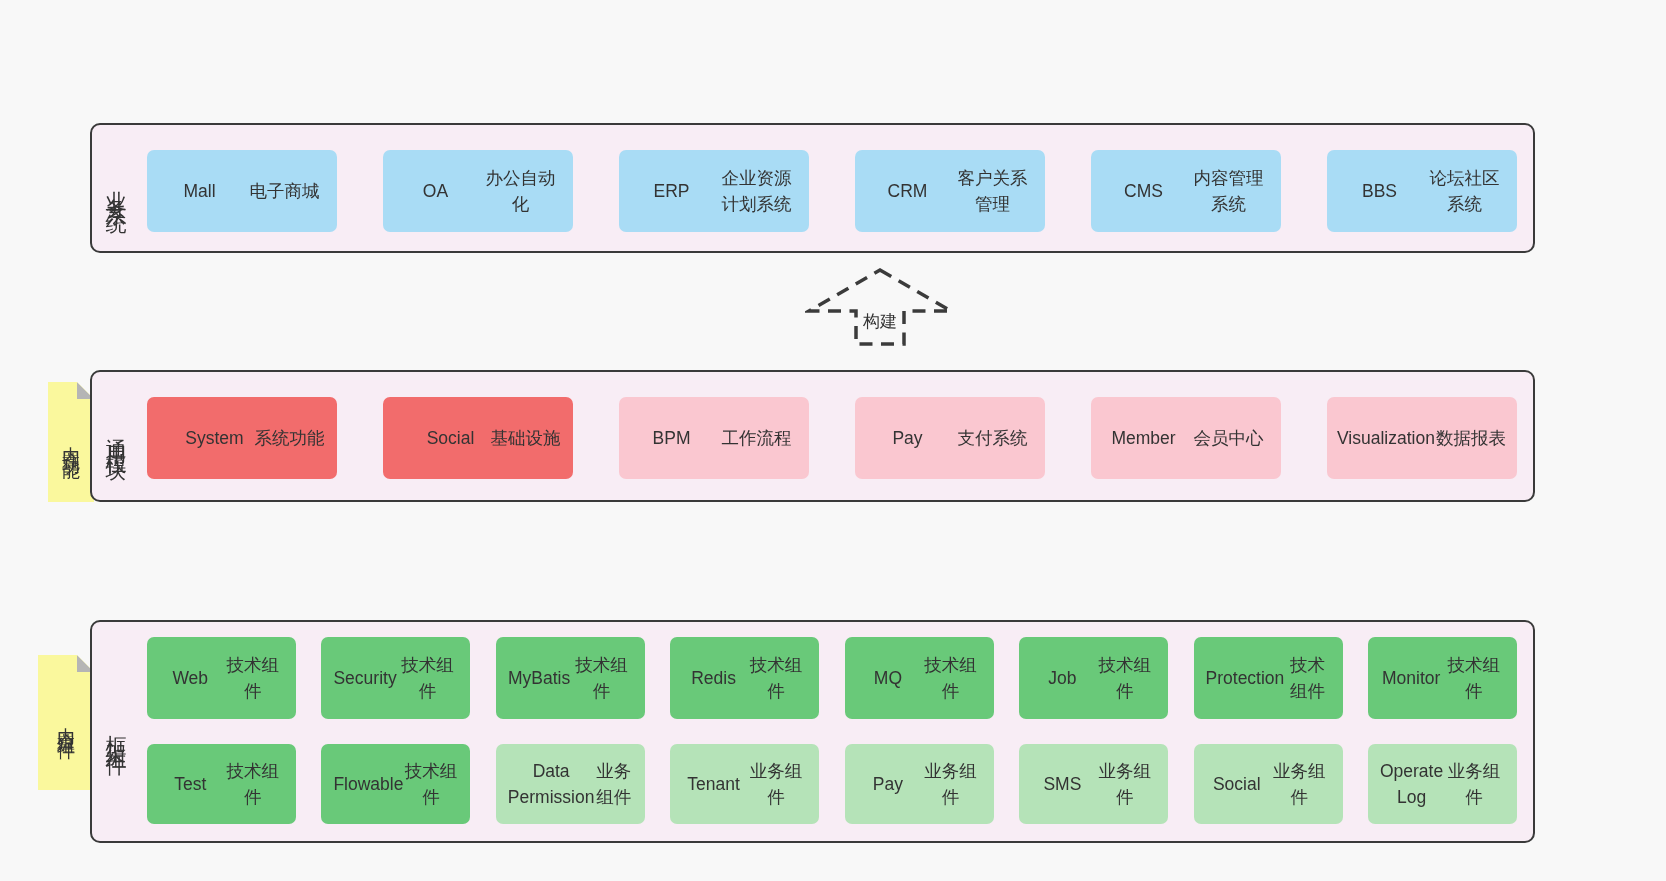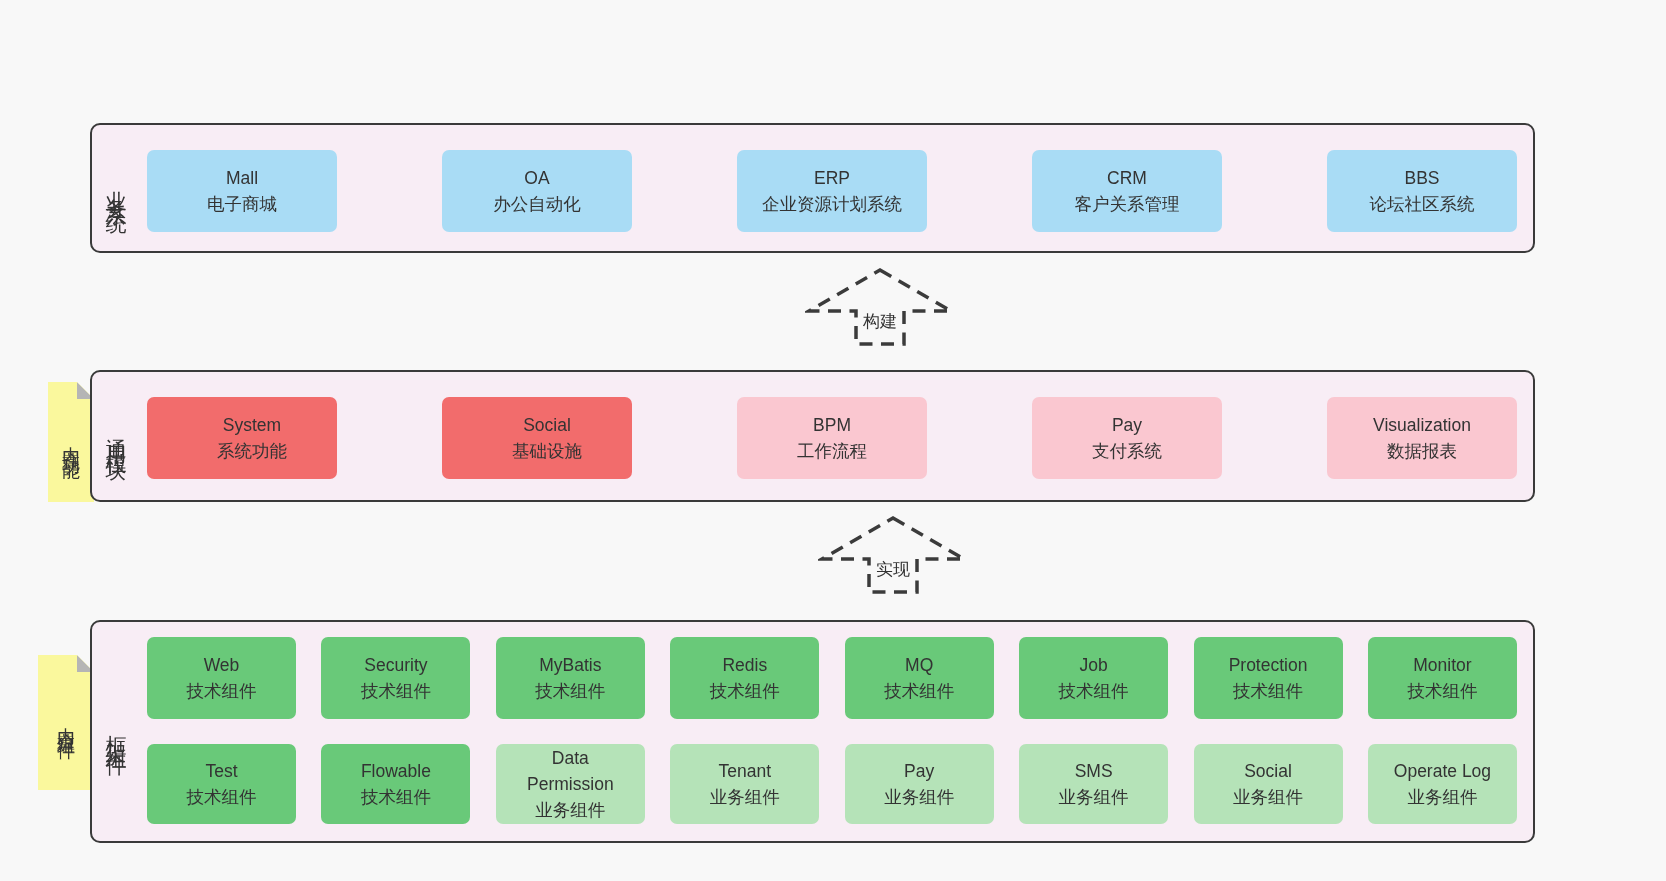--- a/index.html
+++ b/index.html
@@ -44,21 +44,21 @@
     justify-content:space-between;
   }
   .panel-business .row{top:25px;height:82px;}
   .panel-modules .row{top:25px;height:82px;}
   .panel-components .row-1{top:15px;height:82px;border-radius:30px;}
   .panel-components .row-2{top:122px;height:80px;justify-content:space-between;}
   .box{
     box-sizing:border-box;
     border-radius:7px;
     display:flex;
-    flex-direction:column;
+    flex-direction:row;
     justify-content:center;
     align-items:center;
     text-align:center;
     font-size:17.5px;
     line-height:26px;
     color:var(--text,#333);
     padding:0 10px;
   }
   .row-6 .box{width:190px;}
   .row-8 .box{width:149px;padding:0 12px;}
@@ -147,20 +147,24 @@
         </div>
         <div class="box box-blue">
           <div class="box-title">ERP</div>
           <div class="box-subtitle">企业资源计划系统</div>
         </div>
         <div class="box box-blue">
           <div class="box-title">CRM</div>
           <div class="box-subtitle">客户关系管理</div>
         </div>
         <div class="box box-blue">
+          <div class="box-title">CMS</div>
+          <div class="box-subtitle">内容管理系统</div>
+        </div>
+        <div class="box box-blue">
           <div class="box-title">BBS</div>
           <div class="box-subtitle">论坛社区系统</div>
         </div>
       </div>
   </section>
 
   <div class="arrow arrow-build">
     <svg viewBox="0 0 150 84">
       <path d="M75 6 L146 47 L99 47 L99 80 L51 80 L51 47 L4 47 Z"></path>
     </svg>
@@ -180,32 +184,30 @@
         </div>
         <div class="box box-pink">
           <div class="box-title">BPM</div>
           <div class="box-subtitle">工作流程</div>
         </div>
         <div class="box box-pink">
           <div class="box-title">Pay</div>
           <div class="box-subtitle">支付系统</div>
         </div>
         <div class="box box-pink">
+          <div class="box-title">Member</div>
+          <div class="box-subtitle">会员中心</div>
+        </div>
+        <div class="box box-pink">
           <div class="box-title">Visualization</div>
           <div class="box-subtitle">数据报表</div>
         </div>
       </div>
   </section>
 
-  <div class="arrow arrow-implement">
-    <svg viewBox="0 0 150 84">
-      <path d="M75 6 L146 47 L99 47 L99 80 L51 80 L51 47 L4 47 Z"></path>
-    </svg>
-    <span class="arrow-label">实现</span>
-  </div>
 
   <section class="panel panel-components">
     <div class="v-label">框架组件</div>
     <div class="row row-8 row-1">
         <div class="box box-green">
           <div class="box-title">Web</div>
           <div class="box-subtitle">技术组件</div>
         </div>
         <div class="box box-green">
           <div class="box-title">Security</div>

